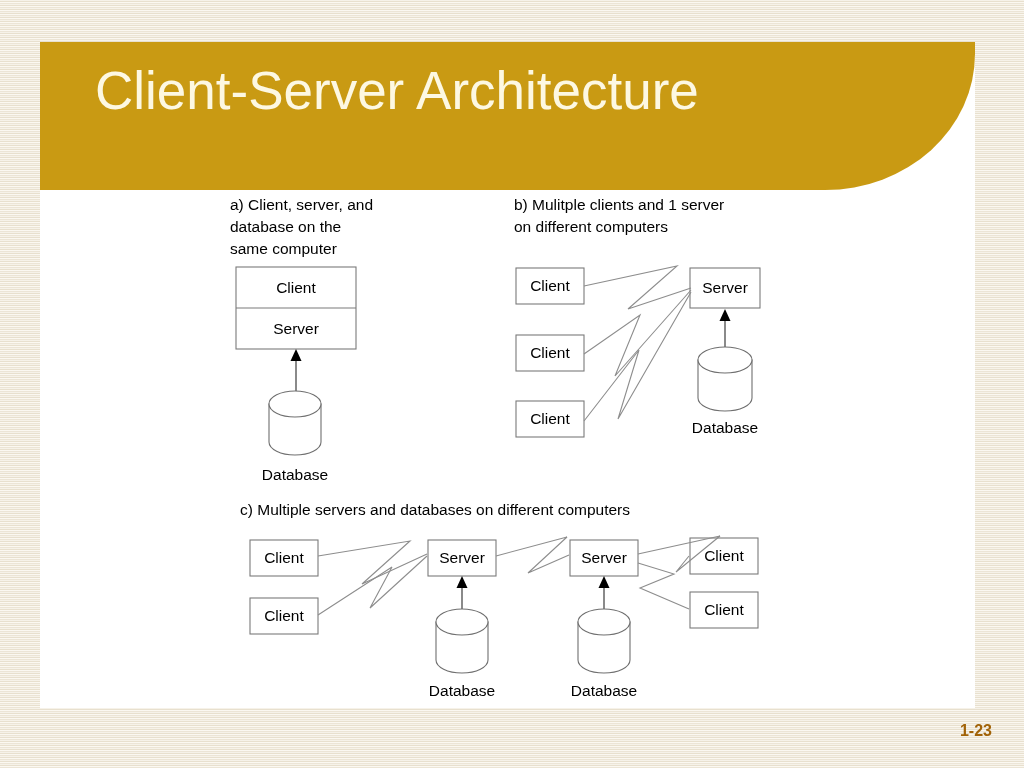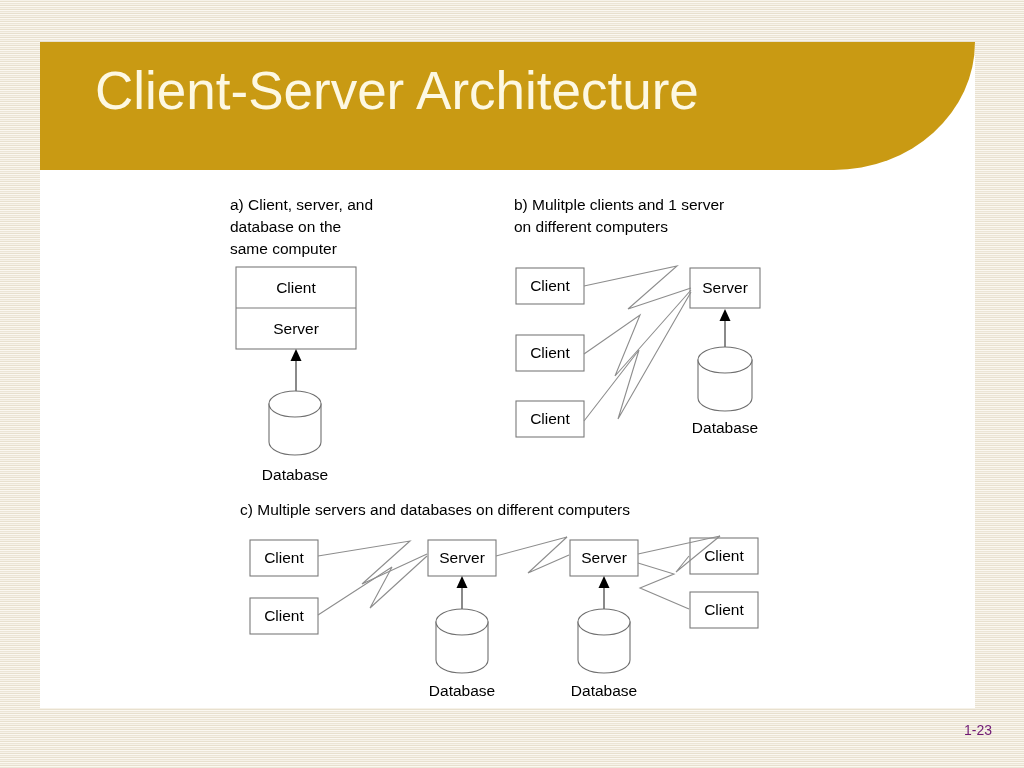--- a/index.html
+++ b/index.html
@@ -18,39 +18,39 @@
   #slide{position:absolute;left:0;top:0;width:1024px;height:768px;}
 
   
   .content-panel{
     position:absolute;left:40px;top:42px;width:935px;height:666px;
     background:#ffffff;
   }
 
   
   .title-banner{
-    position:absolute;left:40px;top:42px;width:935px;height:128px;
+    position:absolute;left:40px;top:42px;width:935px;height:148px;
     background:#c99a13;
     border-bottom-right-radius:150px 136px;
   }
   .title-text{
     position:absolute;left:55px;top:22px;
     font-size:53px;line-height:1;
     color:#fdf8e2;
     letter-spacing:0px;
     white-space:nowrap;
   }
 
   
   .diagram{position:absolute;left:40px;top:178px;width:905px;height:530px;}
 
   
   .page-num{
     position:absolute;right:32px;top:722px;
-    font-size:14px;font-weight:normal;color:#701a75;
+    font-size:16px;font-weight:bold;color:#a16207;
   }
 
   svg text{font-family:"Liberation Sans", sans-serif;fill:#000;}
   .cap{font-size:15.5px;}
   .boxlbl{font-size:15.5px;}
   .dblbl{font-size:15.5px;}
   .nodebox{fill:#ffffff;stroke:#7a7a7a;stroke-width:1.1;}
   .splitline{stroke:#7a7a7a;stroke-width:1.1;}
   .cyl{fill:#ffffff;stroke:#6f6f6f;stroke-width:1.1;}
   .bolt{fill:none;stroke:#8d8d8d;stroke-width:1.1;}

